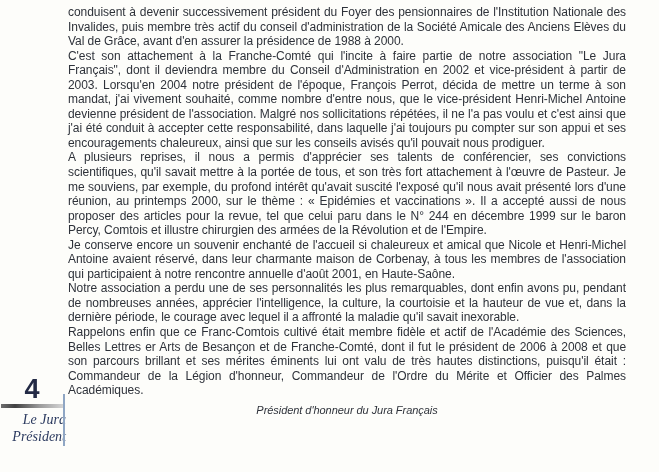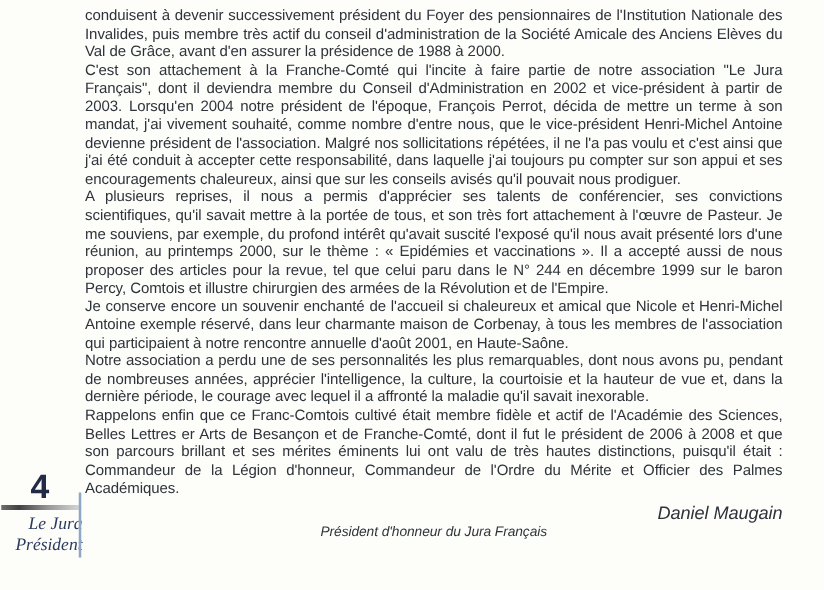--- a/index.html
+++ b/index.html
@@ -72,26 +72,25 @@
 </style>
 </head>
 <body>
 
 <div class="page">
 
   <div class="article">
     <p>conduisent à devenir successivement président du Foyer des pensionnaires de l'Institution Nationale des Invalides, puis membre très actif du conseil d'administration de la Société Amicale des Anciens Elèves du Val de Grâce, avant d'en assurer la présidence de 1988 à 2000.</p>
     <p>C'est son attachement à la Franche-Comté qui l'incite à faire partie de notre association "Le Jura Français", dont il deviendra membre du Conseil d'Administration en 2002 et vice-président à partir de 2003. Lorsqu'en 2004 notre président de l'époque, François Perrot, décida de mettre un terme à son mandat, j'ai vivement souhaité, comme nombre d'entre nous, que le vice-président Henri-Michel Antoine devienne président de l'association. Malgré nos sollicitations répétées, il ne l'a pas voulu et c'est ainsi que j'ai été conduit à accepter cette responsabilité, dans laquelle j'ai toujours pu compter sur son appui et ses encouragements chaleureux, ainsi que sur les conseils avisés qu'il pouvait nous prodiguer.</p>
     <p>A plusieurs reprises, il nous a permis d'apprécier ses talents de conférencier, ses convictions scientifiques, qu'il savait mettre à la portée de tous, et son très fort attachement à l'œuvre de Pasteur. Je me souviens, par exemple, du profond intérêt qu'avait suscité l'exposé qu'il nous avait présenté lors d'une réunion, au printemps 2000, sur le thème : « Epidémies et vaccinations ». Il a accepté aussi de nous proposer des articles pour la revue, tel que celui paru dans le N° 244 en décembre 1999 sur le baron Percy, Comtois et illustre chirurgien des armées de la Révolution et de l'Empire.</p>
-    <p>Je conserve encore un souvenir enchanté de l'accueil si chaleureux et amical que Nicole et Henri-Michel Antoine exemple réservé, dans leur charmante maison de Corbenay, à tous les membres de l'association qui participaient à notre rencontre annuelle d'août 2001, en Haute-Saône.</p>
-    <p>Notre association a perdu une de ses personnalités les plus remarquables, dont nous avons pu, pendant de nombreuses années, apprécier l'intelligence, la culture, la courtoisie et la hauteur de vue et, dans la dernière période, le courage avec lequel il a affronté la maladie qu'il savait inexorable.</p>
+    <p>Je conserve encore un souvenir enchanté de l'accueil si chaleureux et amical que Nicole et Henri-Michel Antoine avaient réservé, dans leur charmante maison de Corbenay, à tous les membres de l'association qui participaient à notre rencontre annuelle d'août 2001, en Haute-Saône.</p>
+    <p>Notre association a perdu une de ses personnalités les plus remarquables, dont enfin avons pu, pendant de nombreuses années, apprécier l'intelligence, la culture, la courtoisie et la hauteur de vue et, dans la dernière période, le courage avec lequel il a affronté la maladie qu'il savait inexorable.</p>
     <p>Rappelons enfin que ce Franc-Comtois cultivé était membre fidèle et actif de l'Académie des Sciences, Belles Lettres er Arts de Besançon et de Franche-Comté, dont il fut le président de 2006 à 2008 et que son parcours brillant et ses mérites éminents lui ont valu de très hautes distinctions, puisqu'il était : Commandeur de la Légion d'honneur, Commandeur de l'Ordre du Mérite et Officier des Palmes Académiques.</p>
 
     <div class="signature">
-      <div class="sig-name">Daniel Maugain</div>
       <div class="sig-title">Président d'honneur du Jura Français</div>
     </div>
   </div>
 
   <div class="page-number">4</div>
 
   <div class="footer-rule"></div>
 
   <div class="journal-title">
     <div>Le Jura</div>

